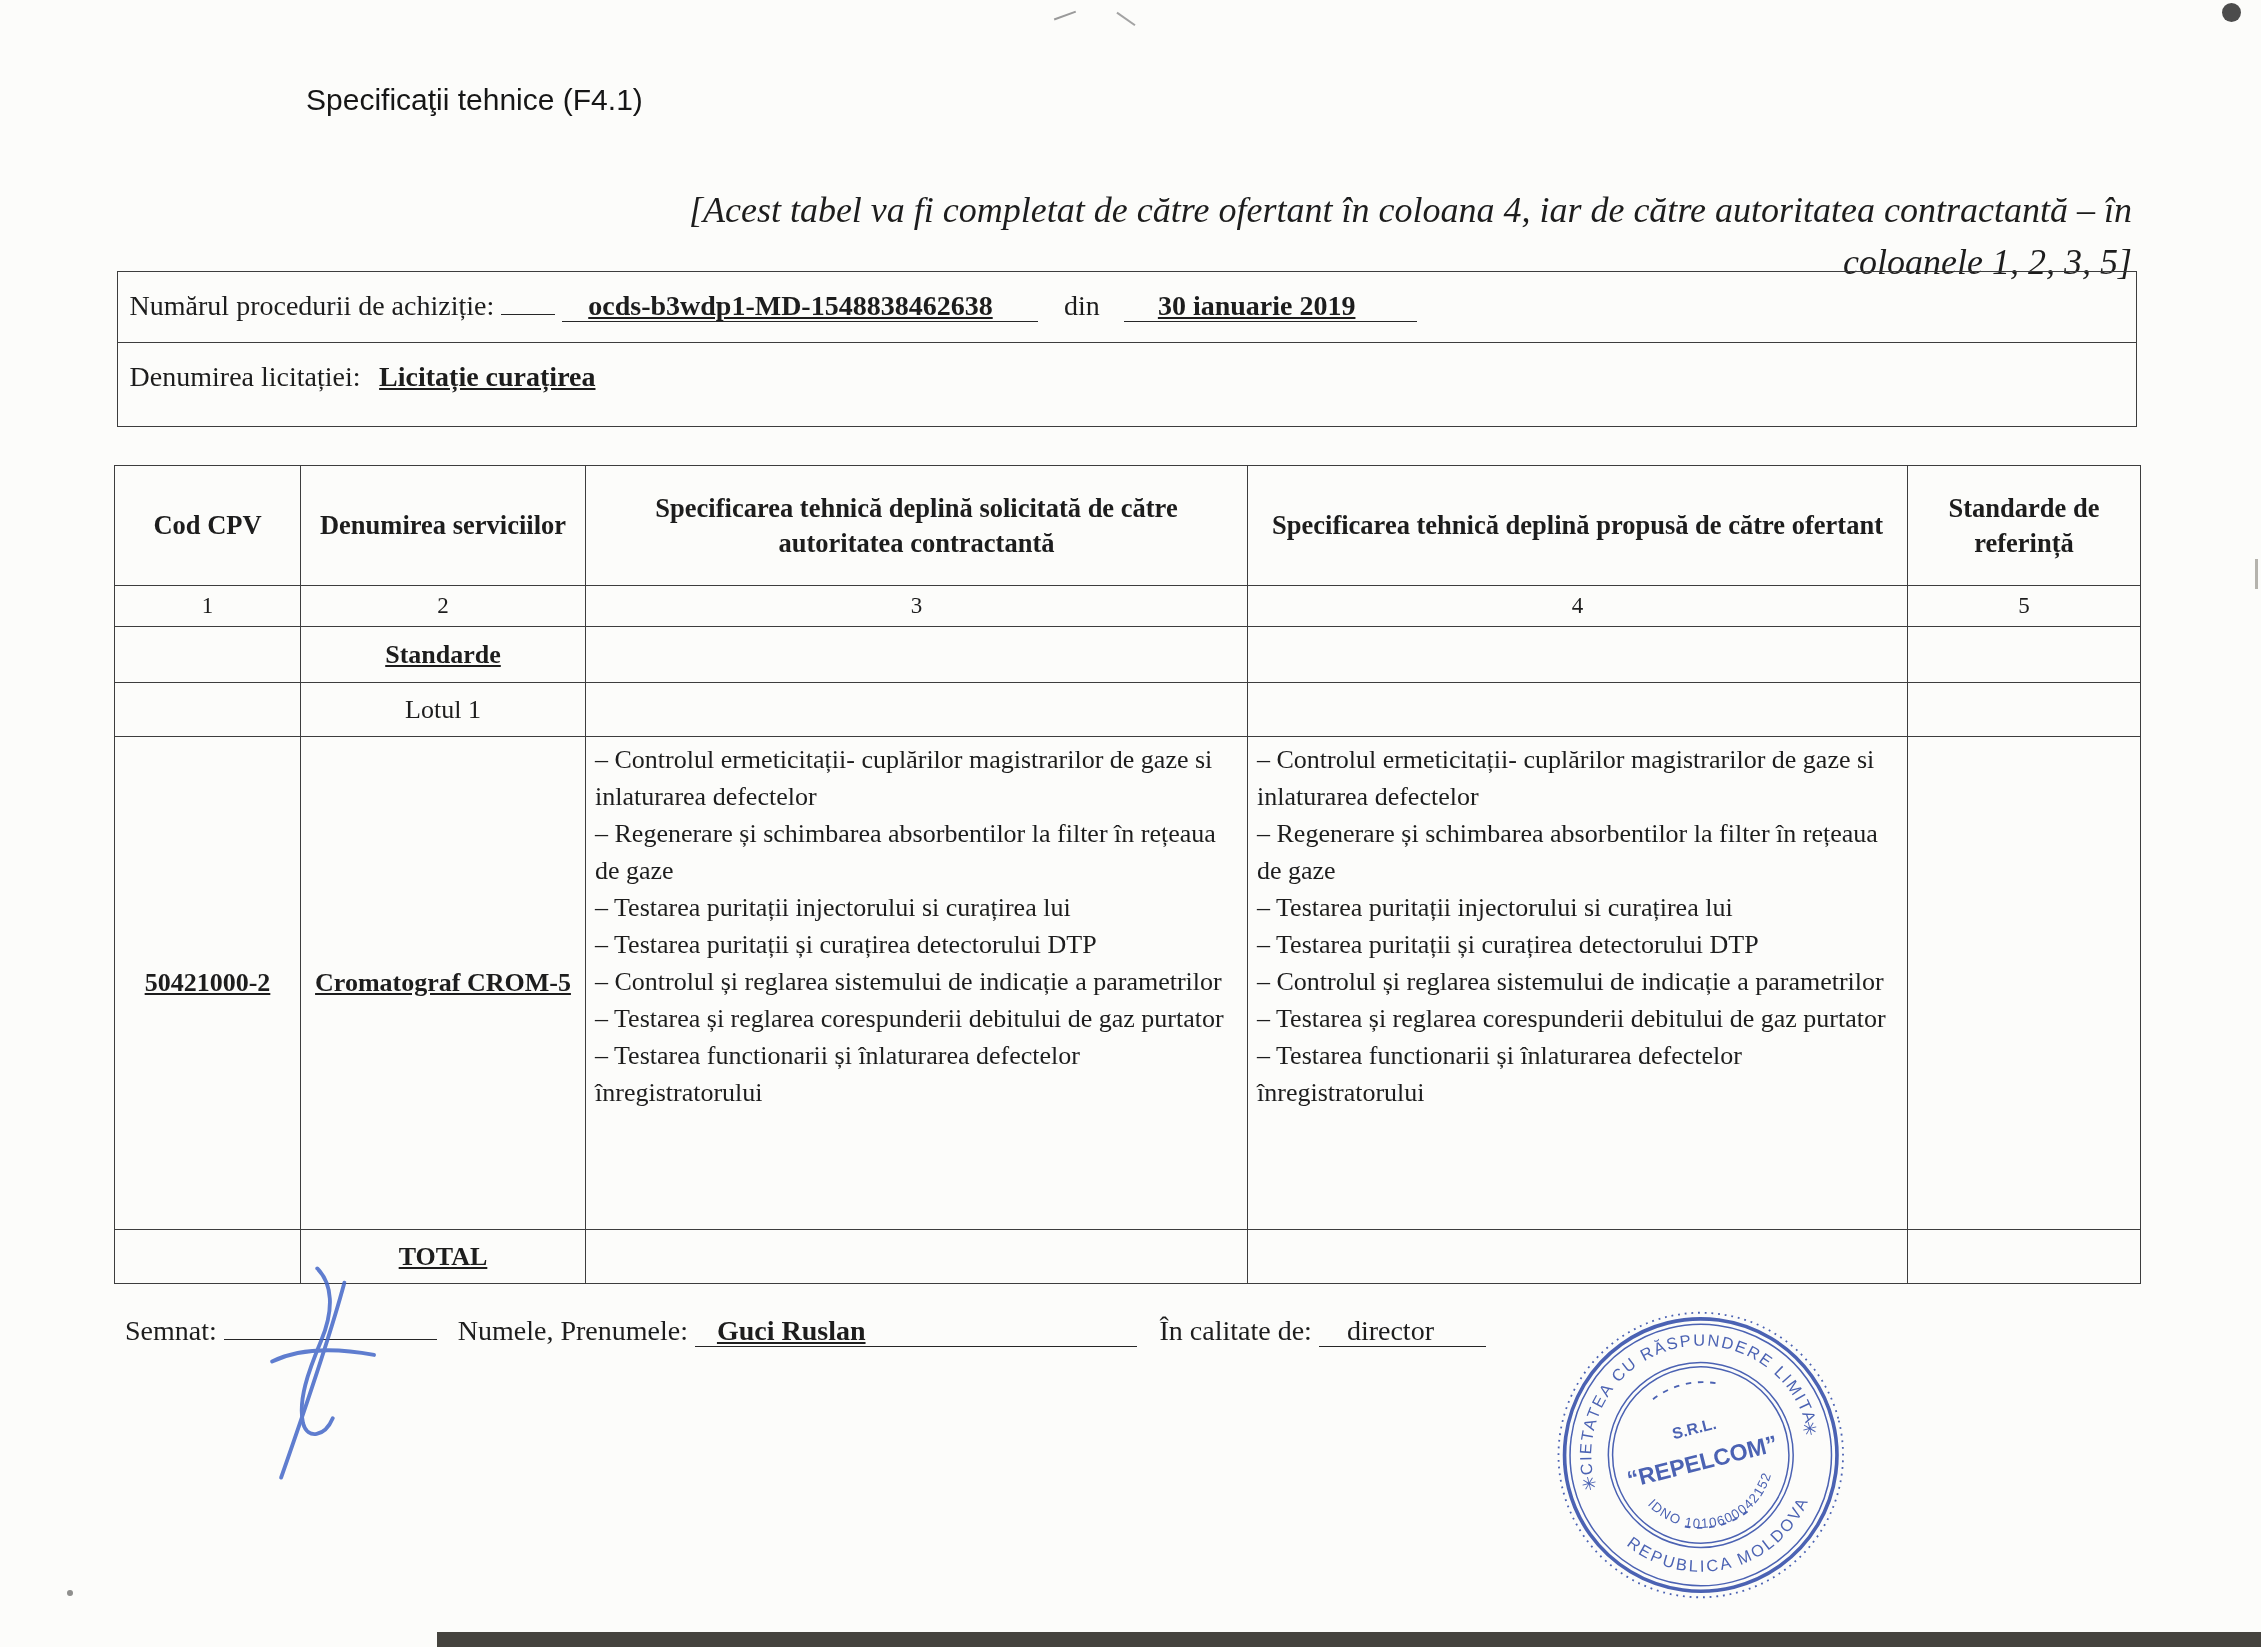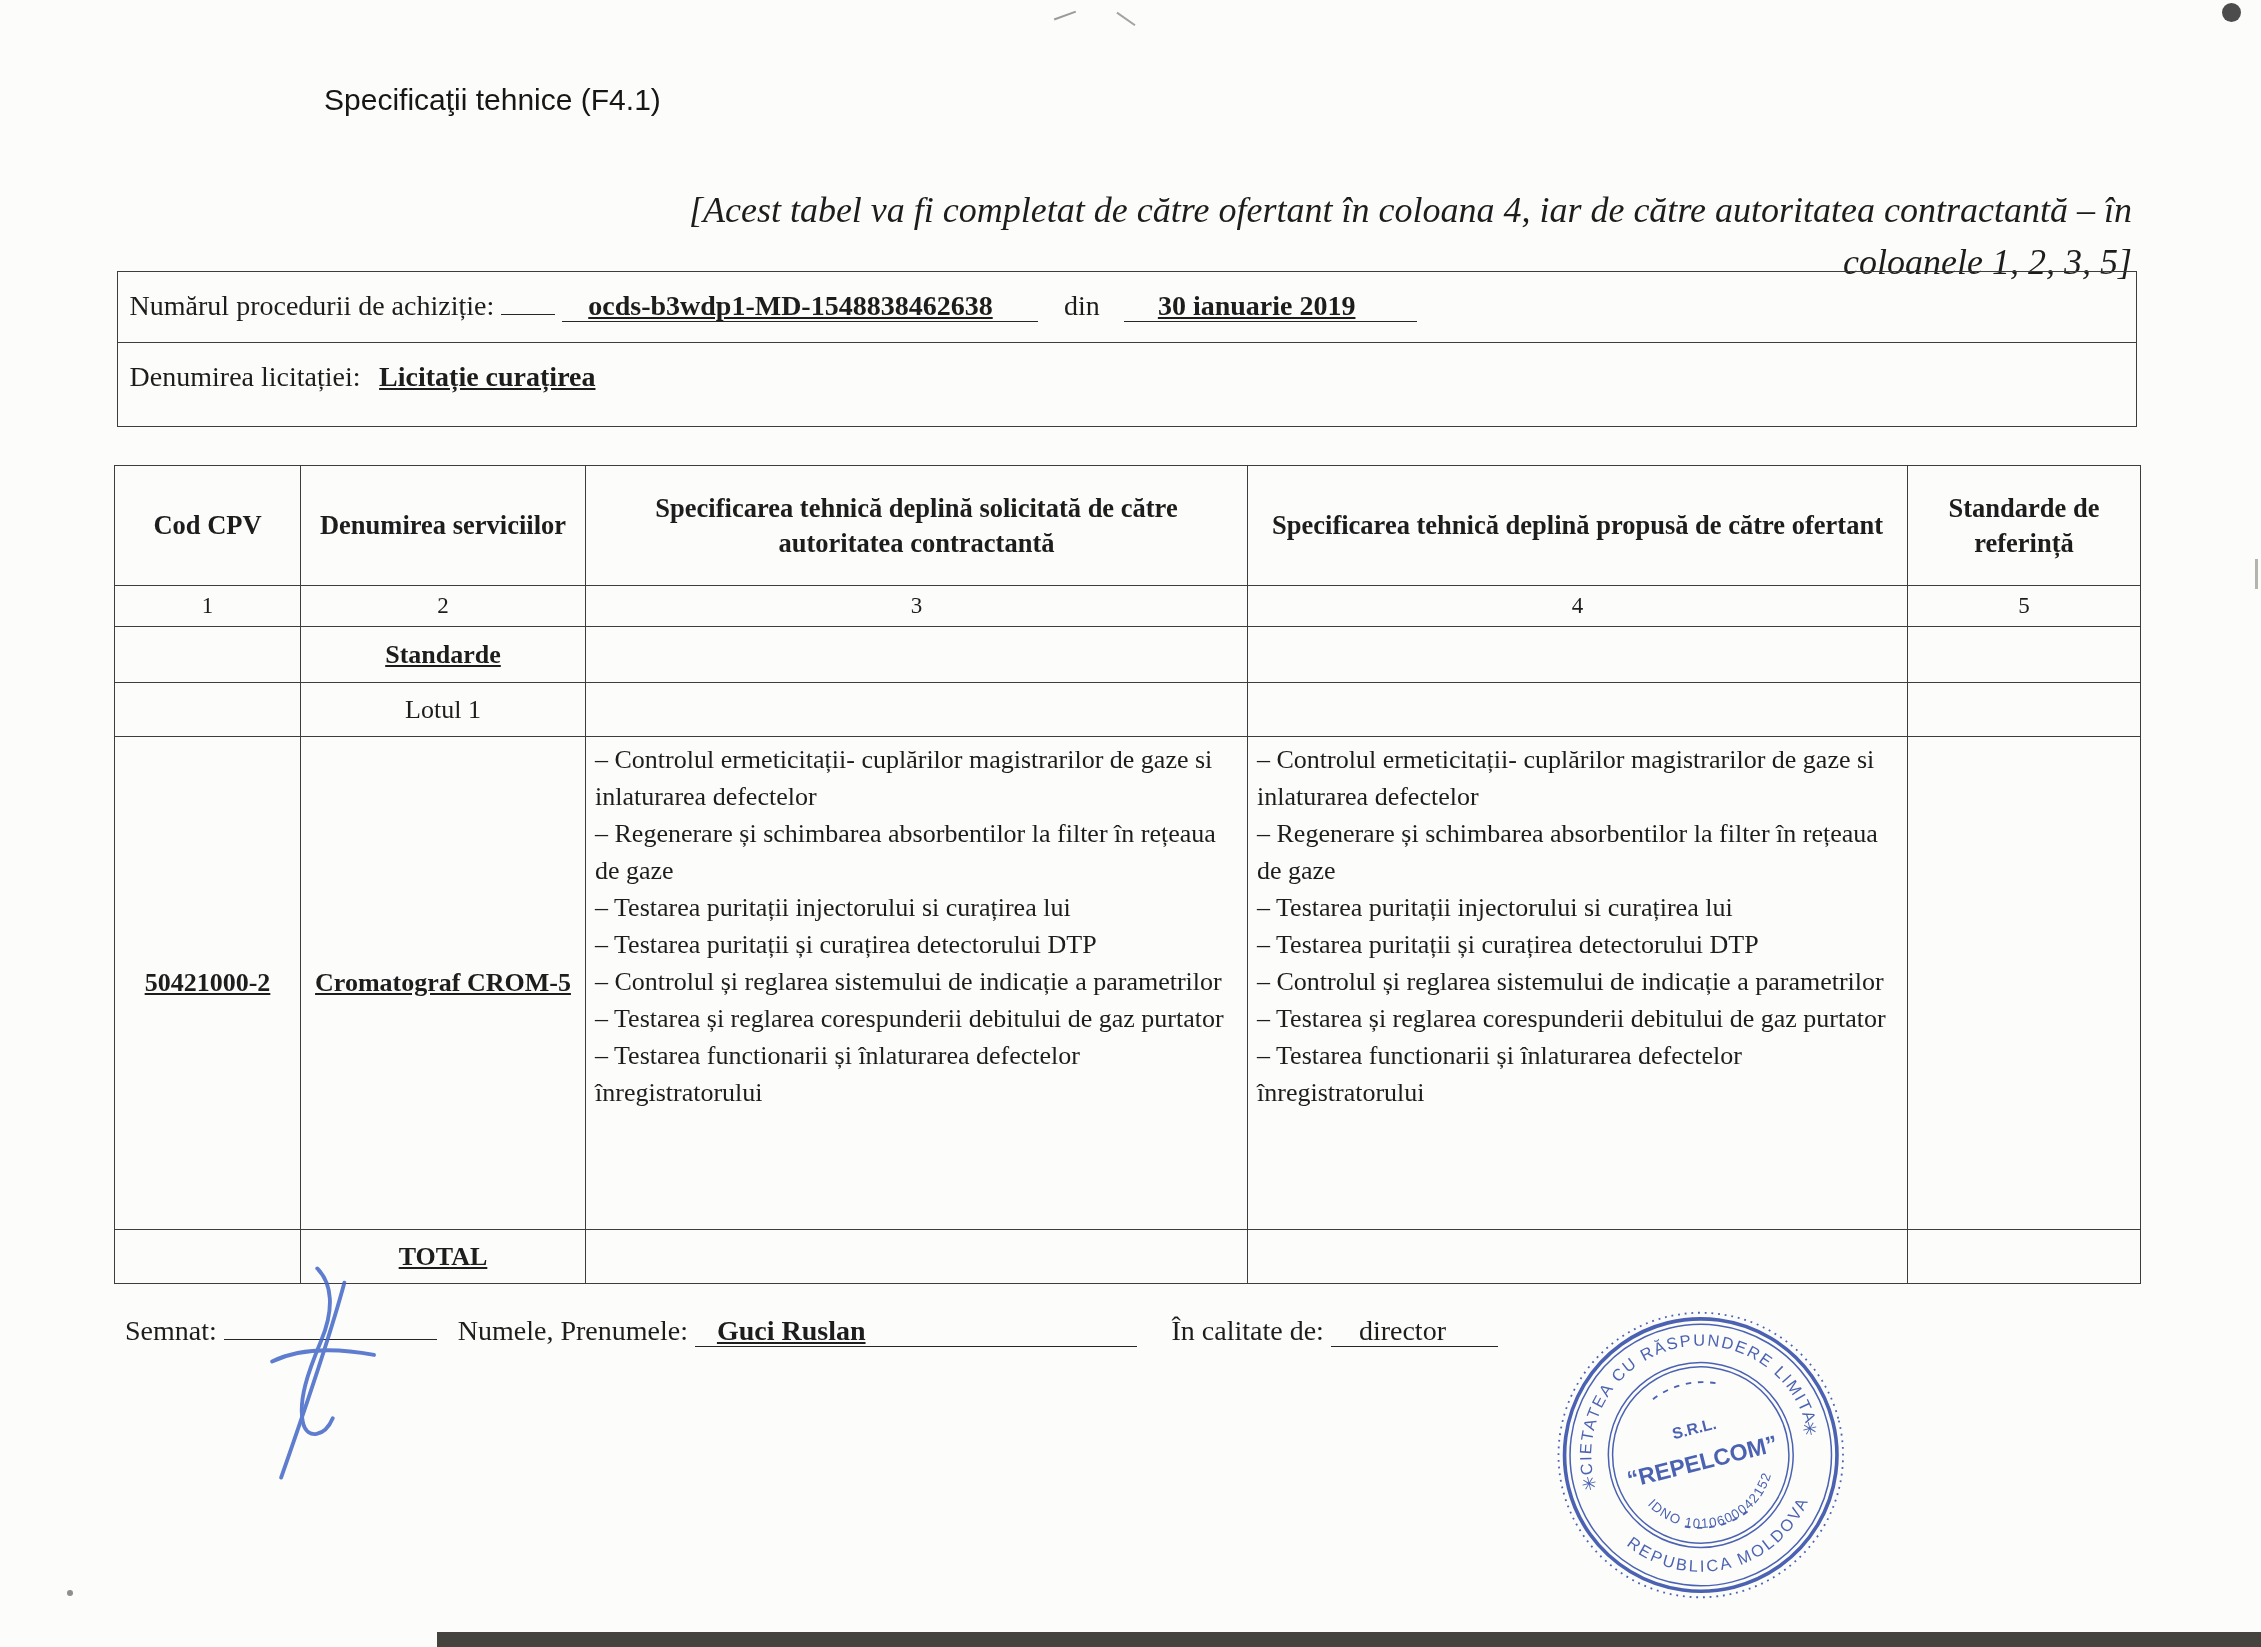--- a/index.html
+++ b/index.html
@@ -3,21 +3,21 @@
 <meta charset="utf-8">
 <style>
   * { box-sizing: border-box; }
   html,body { margin:0; padding:0; background:#e9e9e7; }
   .page {
     position:relative; width:2261px; height:1647px;
     background:#fcfcfa; color:#1d1d1d; overflow:hidden;
     font-family:"Liberation Serif", serif;
   }
   .title {
-    position:absolute; left:324px; top:83px;
+    position:absolute; left:306px; top:83px;
     font-family:"Liberation Sans", sans-serif;
     font-size:30px; font-weight:500; color:#161616;
   }
   .note {
     position:absolute; left:194px; top:184px; width:1938px;
     text-align:right; font-style:italic; font-size:36px; line-height:1.45;
     white-space:pre-line;
   }
   .info-box {
     position:absolute; left:117px; top:271px; width:2020px;
@@ -140,21 +140,21 @@
       <td></td>
     </tr>
   </tbody>
     </table>
 
   <div class="footer-line" style="top:1310px">
     <span>Semnat:</span>
     <span class="blank u" style="width:213px"></span>
     <span style="margin-left:14px">Numele, Prenumele:</span>
     <span class="u b" style="padding:0 271px 0 22px">Guci Ruslan</span>
-    <span style="margin-left:28px">În calitate de:</span>
+    <span style="margin-left:16px">În calitate de:</span>
     <span class="u" style="padding:0 52px 0 28px">director</span>
   </div>
 
 
   <div class="stamp">
     <svg viewBox="0 0 500 500" width="304" height="304">
       <defs>
         <path id="arcTop" d="M 70 250 A 180 180 0 0 1 430 250"></path>
         <path id="arcBottom" d="M 58 250 A 192 192 0 0 0 442 250"></path>
         <path id="arcIdno" d="M 130 250 A 120 120 0 0 0 370 250"></path>

